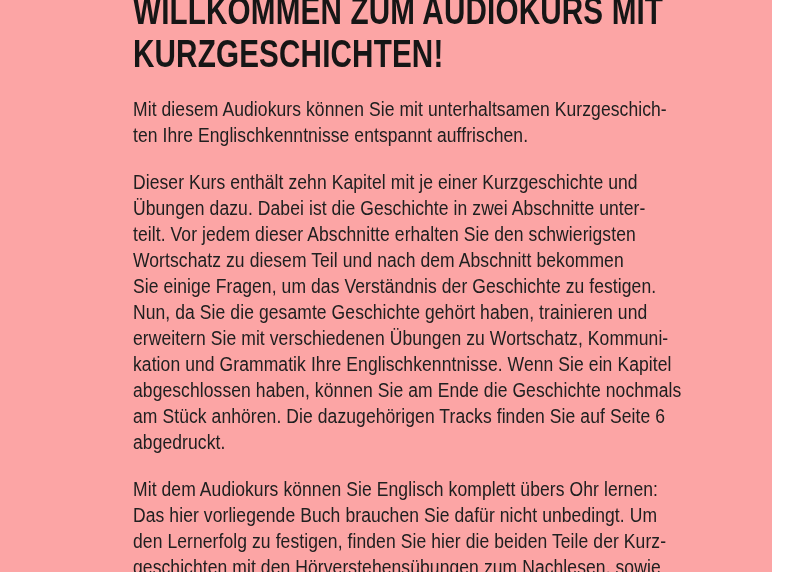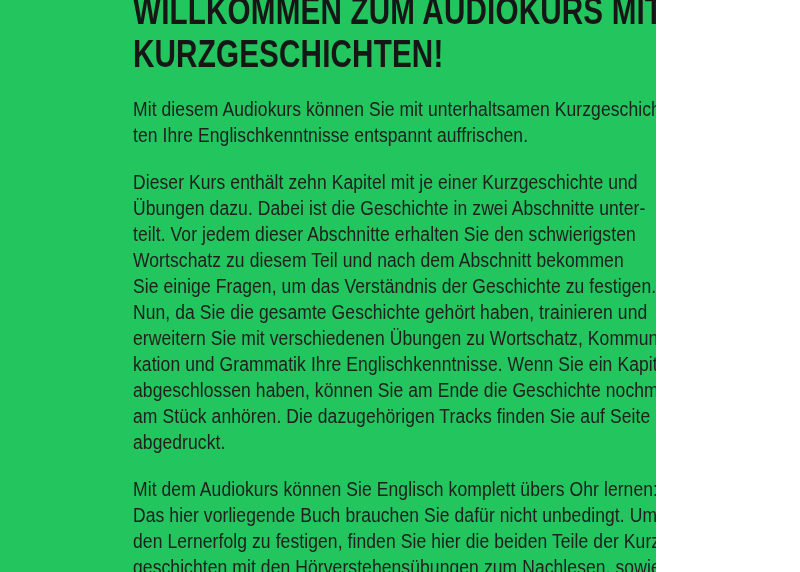--- a/index.html
+++ b/index.html
@@ -8,24 +8,24 @@
     background: #ffffff;
   }
   body {
     width: 800px;
     height: 572px;
     overflow: hidden;
     font-family: "Liberation Sans", sans-serif;
   }
   .page {
     position: relative;
-    width: 656px;
+    width: 772px;
     height: 572px;
     overflow: hidden;
-    background: #22c55e;
+    background: #fca5a5;
   }
   .content {
     position: absolute;
     left: 133px;
     top: 0;
     width: 667px;
   }
   .title {
     margin: -10px 0 0 0;
     width: 700px;

